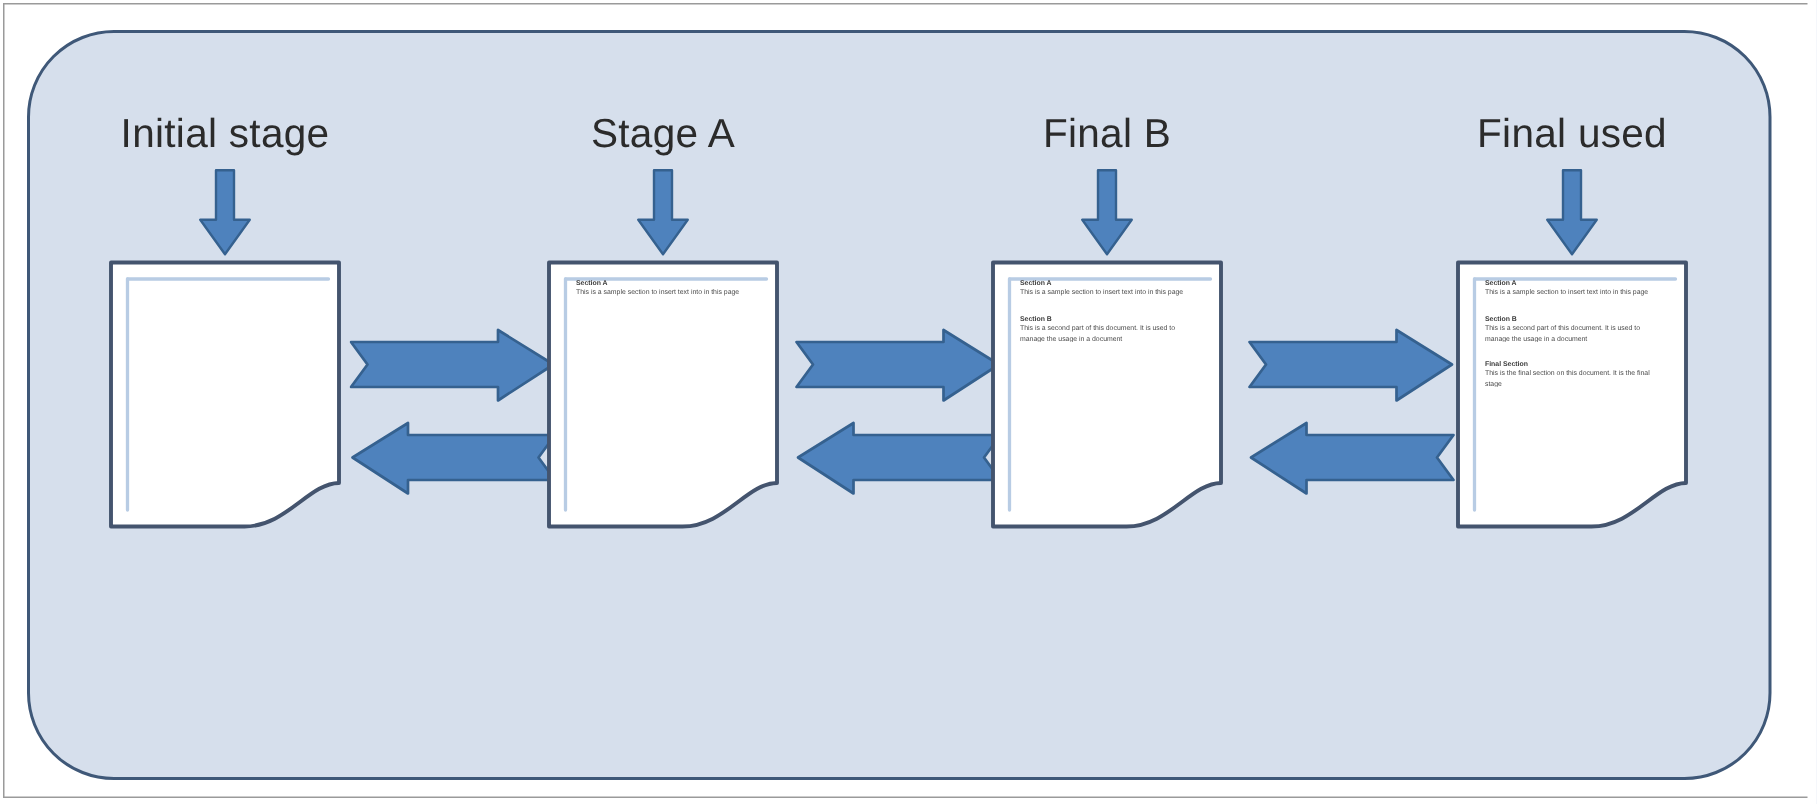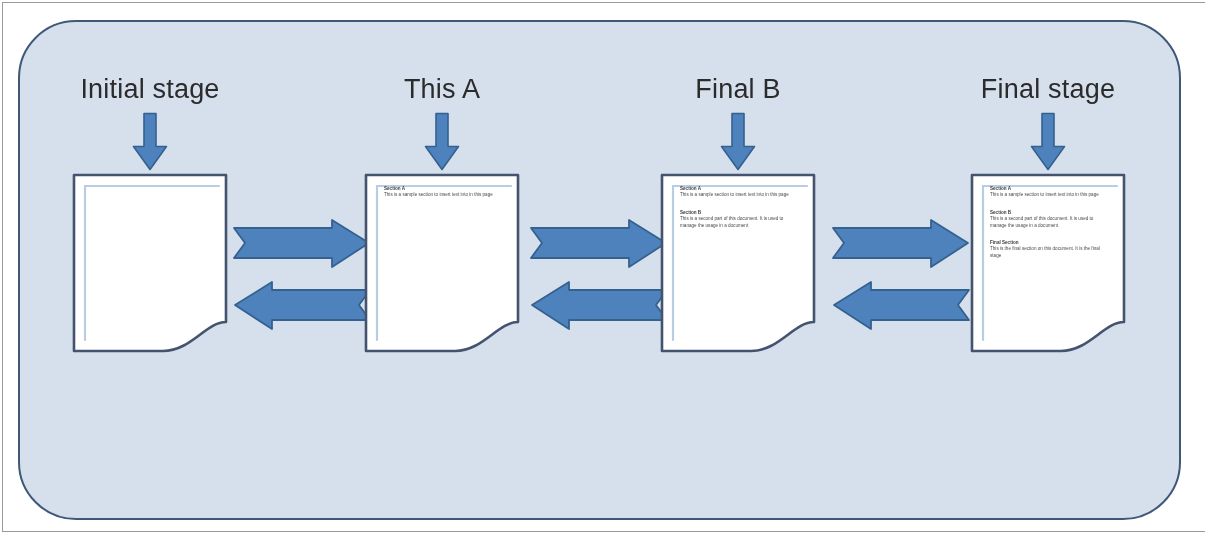--- a/index.html
+++ b/index.html
@@ -167,21 +167,21 @@
     <div class="arrow-left">
       <svg viewBox="0 0 140 50" width="140" height="50">
         <g transform="translate(0,1)">
           <path d="M137,9 L126,24 L137,39 L39,39 L39,48 L2,24 L39,1 L39,9 Z" fill="#4e82bd" stroke="#35618f" stroke-width="1.8" stroke-linejoin="round"></path>
         </g>
       </svg>
     </div>
   </div>
 
   <div class="stage" style="left:342px;">
-    <div class="stage-label">This A</div>
+    <div class="stage-label">Stage A</div>
 
     <div class="down-arrow">
       <svg viewBox="0 0 38 62" width="38" height="62">
         <g transform="translate(1.5,1.5)">
           <path d="M11.5,0 L23.5,0 L23.5,33 L34,33 L17.5,56 L1,33 L11.5,33 Z" fill="#4e82bd" stroke="#35618f" stroke-width="1.6" stroke-linejoin="round"></path>
         </g>
       </svg>
     </div>
 
     <div class="doc">
@@ -257,21 +257,21 @@
     <div class="arrow-left">
       <svg viewBox="0 0 140 50" width="140" height="50">
         <g transform="translate(0,1)">
           <path d="M137,9 L126,24 L137,39 L39,39 L39,48 L2,24 L39,1 L39,9 Z" fill="#4e82bd" stroke="#35618f" stroke-width="1.8" stroke-linejoin="round"></path>
         </g>
       </svg>
     </div>
   </div>
 
   <div class="stage" style="left:948px;">
-    <div class="stage-label">Final stage</div>
+    <div class="stage-label">Final used</div>
 
     <div class="down-arrow">
       <svg viewBox="0 0 38 62" width="38" height="62">
         <g transform="translate(1.5,1.5)">
           <path d="M11.5,0 L23.5,0 L23.5,33 L34,33 L17.5,56 L1,33 L11.5,33 Z" fill="#4e82bd" stroke="#35618f" stroke-width="1.6" stroke-linejoin="round"></path>
         </g>
       </svg>
     </div>
 
     <div class="doc">

